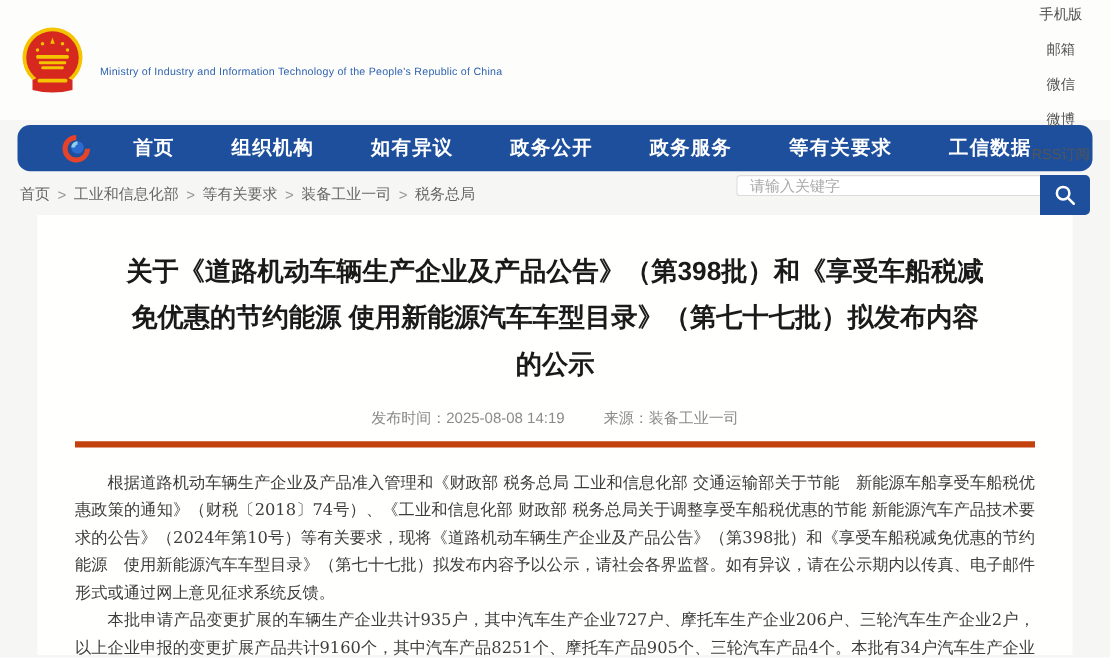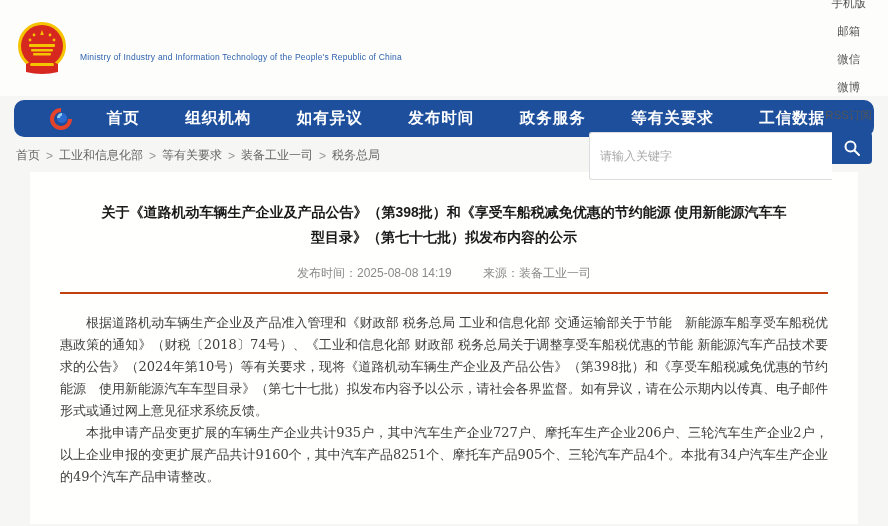--- a/index.html
+++ b/index.html
@@ -24,21 +24,21 @@
   }
   .site-subtitle {
     color:#2f63ae; font-size:8.5px; letter-spacing:0.2px; margin-top:18px; white-space:nowrap;
   }
   .header-right { display:flex; flex-direction:column; align-items:flex-end; gap:9px; padding-top:4px; }
   .quick-links { display:flex; align-items:center; gap:13px; font-size:11.5px; color:#555;flex-direction:column; }
   .quick-links a { color:#555; text-decoration:none; white-space:nowrap; cursor:pointer; }
   .dot-icon { width:7px; height:7px; border-radius:50%; background:#2f63c4; display:inline-block; margin-right:-6px; }
   .search-bar { display:flex; align-items:stretch; }
   .search-input {
-    width:243px; height:48px; border:1px solid #ddd; border-right:none;
+    width:243px; height:17px; border:1px solid #ddd; border-right:none;
     background:#fff; font-size:12px; color:#999; padding:0 10px; outline:none;
     border-radius:3px 0 0 3px;
   }
   .search-input::placeholder { color:#aaa; }
   .search-btn {
     width:40px; height:32px; border:none; background:#1d4f9c; cursor:pointer;
     border-radius:0 4px 4px 0; display:flex; align-items:center; justify-content:center;
   }
   
   .nav {
@@ -57,27 +57,27 @@
     display:flex; align-items:center; gap:6px;
   }
   .breadcrumb a { color:#666; text-decoration:none; cursor:pointer; }
   .crumb-sep { color:#999; }
   
   .card {
     background:#fffffe; margin:0 30px; height:352px;
     padding:28px 30px 0 30px;
   }
   .article-title {
-    text-align:center; font-size:14px; font-weight:bold; color:#1a1a1a;
+    text-align:center; font-size:21px; font-weight:bold; color:#1a1a1a;
     line-height:1.75; padding:0 40px;
     font-family:"Liberation Sans","DejaVu Sans",sans-serif;
   }
   .article-meta {
     text-align:center; font-size:12px; color:#8a8a8a; margin-top:16px; padding-bottom:10px;
-    border-bottom:2px solid #c2410c;
+    border-bottom:5px solid #c2410c;
   }
   .article-meta .meta-item { margin:0 14px; }
   .article-body {
     margin-top:18px;
     font-family:"DejaVu Serif","Liberation Serif",serif;
     font-size:13px; color:#3d3d3d; line-height:22px;
     text-align:justify;
   }
   .article-body p { text-indent:2em; }
 </style>
@@ -131,21 +131,21 @@
 <div class="nav">
   <svg class="nav-logo" viewBox="0 0 26 26">
     <path d="M13 2 A11 11 0 1 0 24 13 L20 13 A7 7 0 1 1 13 6 Z" fill="#e6432b"></path>
     <circle cx="14" cy="12" r="5" fill="#2b6bd0"></circle>
     <path d="M14 7 A5 5 0 0 0 9 12 L12 12 A2.5 2.5 0 0 1 14 9.5 Z" fill="#8fd0f0"></path>
   </svg>
   <div class="nav-items">
     <a class="nav-item">首页</a>
     <a class="nav-item">组织机构</a>
     <a class="nav-item">如有异议</a>
-    <a class="nav-item">发布时间</a>
+    <a class="nav-item">政务公开</a>
     <a class="nav-item">政务服务</a>
     <a class="nav-item">等有关要求</a>
     <a class="nav-item">工信数据</a>
   </div>
 </div>
 
 <div class="breadcrumb">
   <a>首页</a>
   <span class="crumb-sep">&gt;</span>
   <a>工业和信息化部</a>

